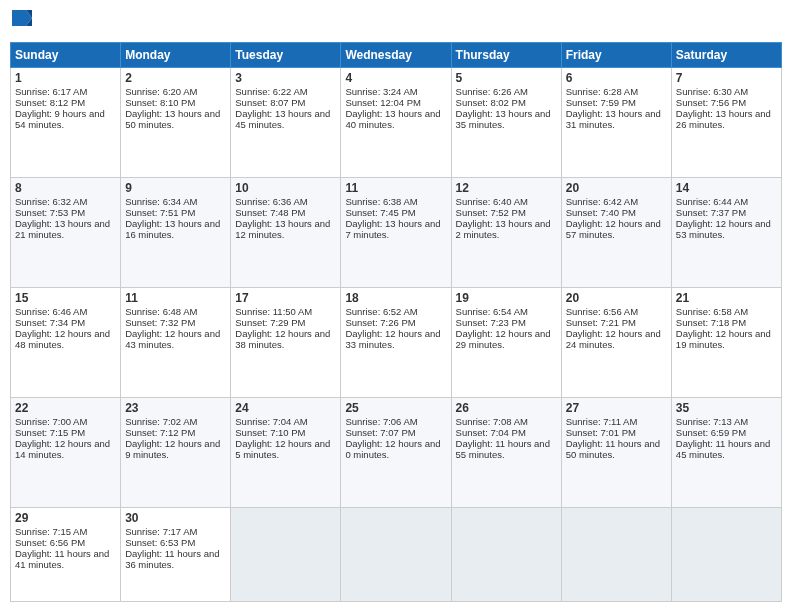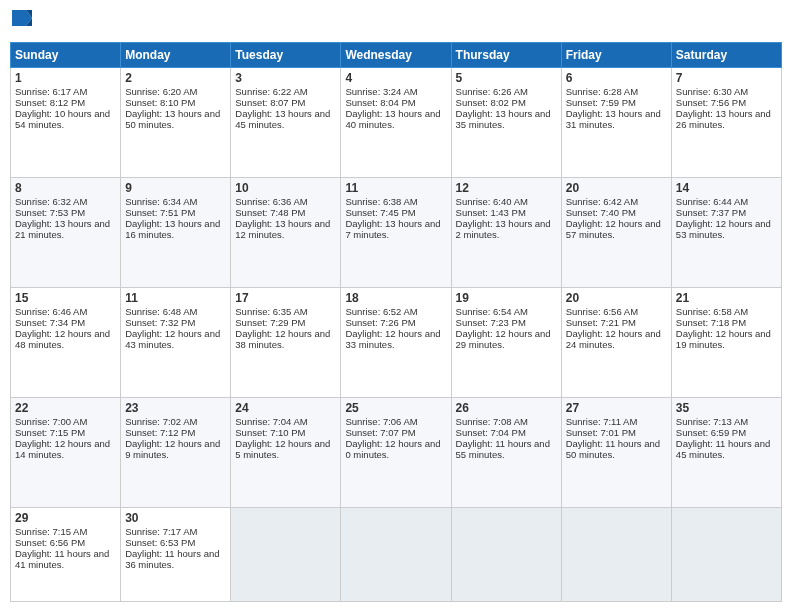--- a/index.html
+++ b/index.html
@@ -131,41 +131,41 @@
           <th>Monday</th>
           <th>Tuesday</th>
           <th>Wednesday</th>
           <th>Thursday</th>
           <th>Friday</th>
           <th>Saturday</th>
         </tr>
       </thead>
     <tbody id="cal-body">
         <tr>
-          <td><span class="day-num">1</span><span>Sunrise: 6:17 AM</span><br><span>Sunset: 8:12 PM</span><br><span>Daylight: 10 hours and 54 minutes.</span></td>
+          <td><span class="day-num">1</span><span>Sunrise: 6:17 AM</span><br><span>Sunset: 8:12 PM</span><br><span>Daylight: 9 hours and 54 minutes.</span></td>
           <td><span class="day-num">2</span><span>Sunrise: 6:20 AM</span><br><span>Sunset: 8:10 PM</span><br><span>Daylight: 13 hours and 50 minutes.</span></td>
           <td><span class="day-num">3</span><span>Sunrise: 6:22 AM</span><br><span>Sunset: 8:07 PM</span><br><span>Daylight: 13 hours and 45 minutes.</span></td>
-          <td><span class="day-num">4</span><span>Sunrise: 3:24 AM</span><br><span>Sunset: 8:04 PM</span><br><span>Daylight: 13 hours and 40 minutes.</span></td>
+          <td><span class="day-num">4</span><span>Sunrise: 3:24 AM</span><br><span>Sunset: 12:04 PM</span><br><span>Daylight: 13 hours and 40 minutes.</span></td>
           <td><span class="day-num">5</span><span>Sunrise: 6:26 AM</span><br><span>Sunset: 8:02 PM</span><br><span>Daylight: 13 hours and 35 minutes.</span></td>
           <td><span class="day-num">6</span><span>Sunrise: 6:28 AM</span><br><span>Sunset: 7:59 PM</span><br><span>Daylight: 13 hours and 31 minutes.</span></td>
           <td><span class="day-num">7</span><span>Sunrise: 6:30 AM</span><br><span>Sunset: 7:56 PM</span><br><span>Daylight: 13 hours and 26 minutes.</span></td>
         </tr>
         <tr>
           <td><span class="day-num">8</span><span>Sunrise: 6:32 AM</span><br><span>Sunset: 7:53 PM</span><br><span>Daylight: 13 hours and 21 minutes.</span></td>
           <td><span class="day-num">9</span><span>Sunrise: 6:34 AM</span><br><span>Sunset: 7:51 PM</span><br><span>Daylight: 13 hours and 16 minutes.</span></td>
           <td><span class="day-num">10</span><span>Sunrise: 6:36 AM</span><br><span>Sunset: 7:48 PM</span><br><span>Daylight: 13 hours and 12 minutes.</span></td>
           <td><span class="day-num">11</span><span>Sunrise: 6:38 AM</span><br><span>Sunset: 7:45 PM</span><br><span>Daylight: 13 hours and 7 minutes.</span></td>
-          <td><span class="day-num">12</span><span>Sunrise: 6:40 AM</span><br><span>Sunset: 1:43 PM</span><br><span>Daylight: 13 hours and 2 minutes.</span></td>
+          <td><span class="day-num">12</span><span>Sunrise: 6:40 AM</span><br><span>Sunset: 7:52 PM</span><br><span>Daylight: 13 hours and 2 minutes.</span></td>
           <td><span class="day-num">20</span><span>Sunrise: 6:42 AM</span><br><span>Sunset: 7:40 PM</span><br><span>Daylight: 12 hours and 57 minutes.</span></td>
           <td><span class="day-num">14</span><span>Sunrise: 6:44 AM</span><br><span>Sunset: 7:37 PM</span><br><span>Daylight: 12 hours and 53 minutes.</span></td>
         </tr>
         <tr>
           <td><span class="day-num">15</span><span>Sunrise: 6:46 AM</span><br><span>Sunset: 7:34 PM</span><br><span>Daylight: 12 hours and 48 minutes.</span></td>
           <td><span class="day-num">11</span><span>Sunrise: 6:48 AM</span><br><span>Sunset: 7:32 PM</span><br><span>Daylight: 12 hours and 43 minutes.</span></td>
-          <td><span class="day-num">17</span><span>Sunrise: 6:35 AM</span><br><span>Sunset: 7:29 PM</span><br><span>Daylight: 12 hours and 38 minutes.</span></td>
+          <td><span class="day-num">17</span><span>Sunrise: 11:50 AM</span><br><span>Sunset: 7:29 PM</span><br><span>Daylight: 12 hours and 38 minutes.</span></td>
           <td><span class="day-num">18</span><span>Sunrise: 6:52 AM</span><br><span>Sunset: 7:26 PM</span><br><span>Daylight: 12 hours and 33 minutes.</span></td>
           <td><span class="day-num">19</span><span>Sunrise: 6:54 AM</span><br><span>Sunset: 7:23 PM</span><br><span>Daylight: 12 hours and 29 minutes.</span></td>
           <td><span class="day-num">20</span><span>Sunrise: 6:56 AM</span><br><span>Sunset: 7:21 PM</span><br><span>Daylight: 12 hours and 24 minutes.</span></td>
           <td><span class="day-num">21</span><span>Sunrise: 6:58 AM</span><br><span>Sunset: 7:18 PM</span><br><span>Daylight: 12 hours and 19 minutes.</span></td>
         </tr>
         <tr>
           <td><span class="day-num">22</span><span>Sunrise: 7:00 AM</span><br><span>Sunset: 7:15 PM</span><br><span>Daylight: 12 hours and 14 minutes.</span></td>
           <td><span class="day-num">23</span><span>Sunrise: 7:02 AM</span><br><span>Sunset: 7:12 PM</span><br><span>Daylight: 12 hours and 9 minutes.</span></td>
           <td><span class="day-num">24</span><span>Sunrise: 7:04 AM</span><br><span>Sunset: 7:10 PM</span><br><span>Daylight: 12 hours and 5 minutes.</span></td>
           <td><span class="day-num">25</span><span>Sunrise: 7:06 AM</span><br><span>Sunset: 7:07 PM</span><br><span>Daylight: 12 hours and 0 minutes.</span></td>

